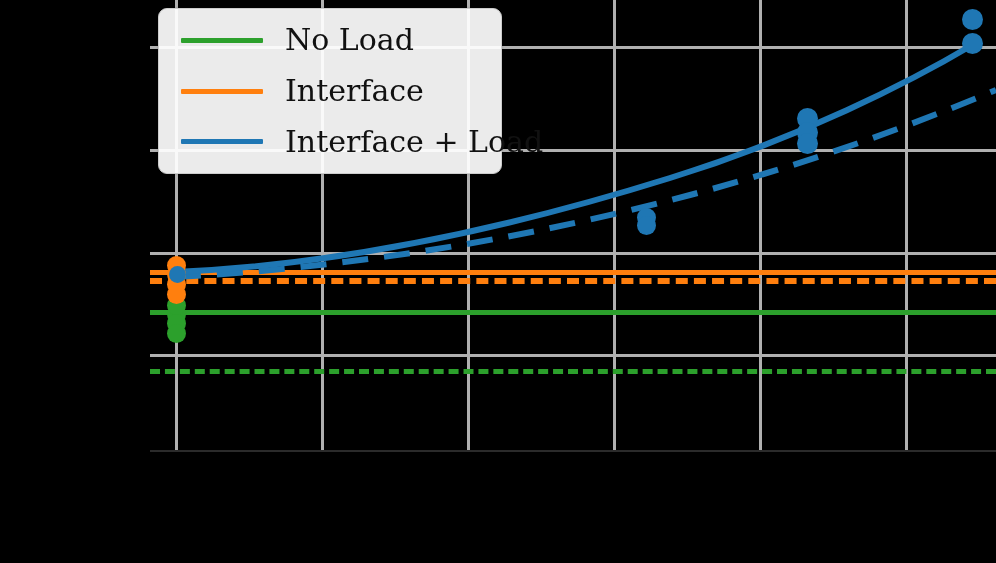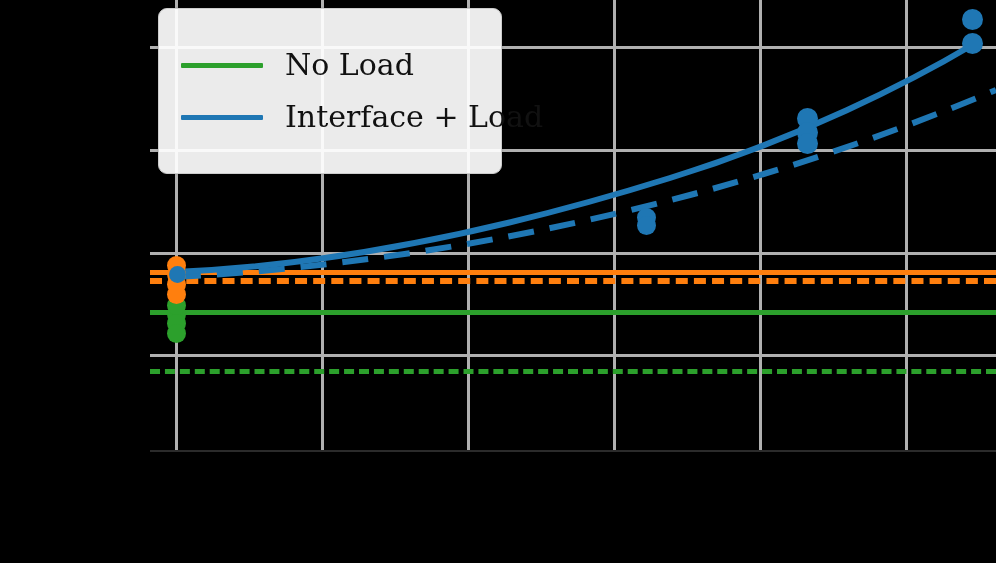--- a/index.html
+++ b/index.html
@@ -113,18 +113,22 @@
   <div class="ticklabel" style="left:118px;top:138px;">3</div>
   <div class="ticklabel" style="left:118px;top:241px;">2</div>
   <div class="ticklabel" style="left:118px;top:343px;">1</div>
 
   <div id="legend">
     <div class="legend-row">
       <span class="legend-swatch" style="background:#2ca02c;"></span>
       <span class="legend-label">No Load</span>
     </div>
     <div class="legend-row">
+      <span class="legend-swatch" style="background:#ff7f0e;"></span>
+      <span class="legend-label">Interface</span>
+    </div>
+    <div class="legend-row">
       <span class="legend-swatch" style="background:#1f77b4;"></span>
       <span class="legend-label">Interface + Load</span>
     </div>
   </div>
 
 </div>
 
 </body></html>

